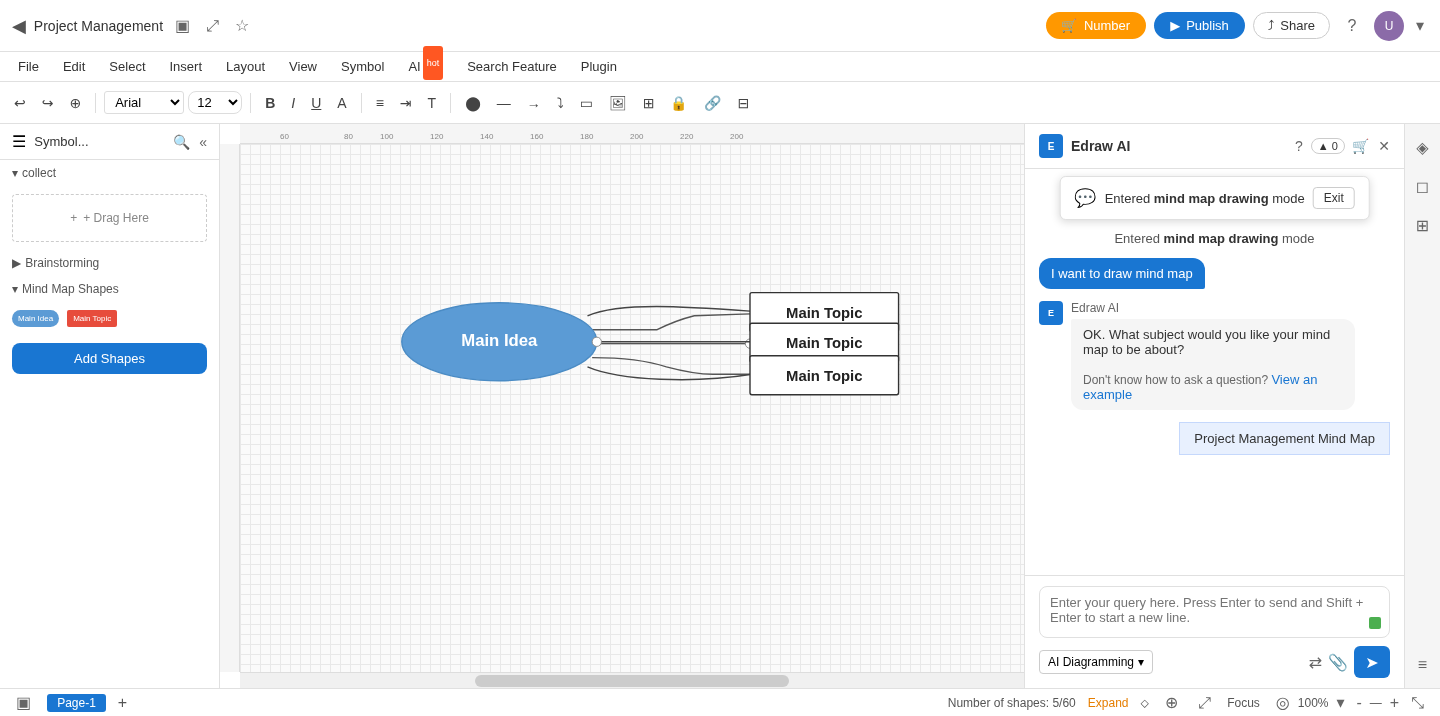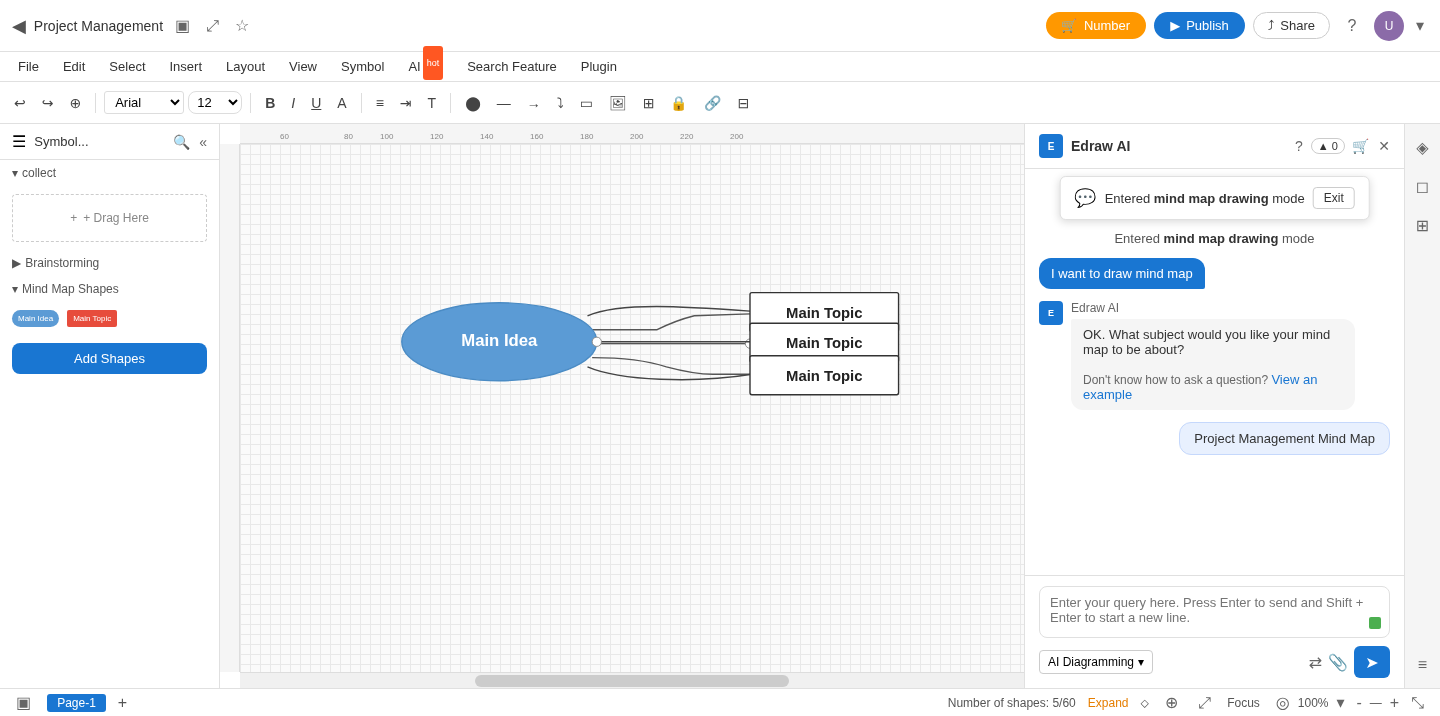--- a/index.html
+++ b/index.html
@@ -291,21 +291,21 @@
     .mode-text strong { color: #333; }
     .view-example-link {
       color: #1976d2; cursor: pointer; font-size: 13px; text-decoration: none;
     }
     .project-mgmt-bubble {
       align-self: flex-end;
       background: #e8f0fe;
       border: 1px solid #c5d8fc;
       color: #333;
       padding: 8px 14px;
-      border-radius: 12px;
+      border-radius: 0;
       font-size: 13px;
     }
 
     
     .chat-input-area {
       border-top: 1px solid #e0e0e0;
       padding: 10px 14px;
       display: flex;
       flex-direction: column;
       gap: 8px;

